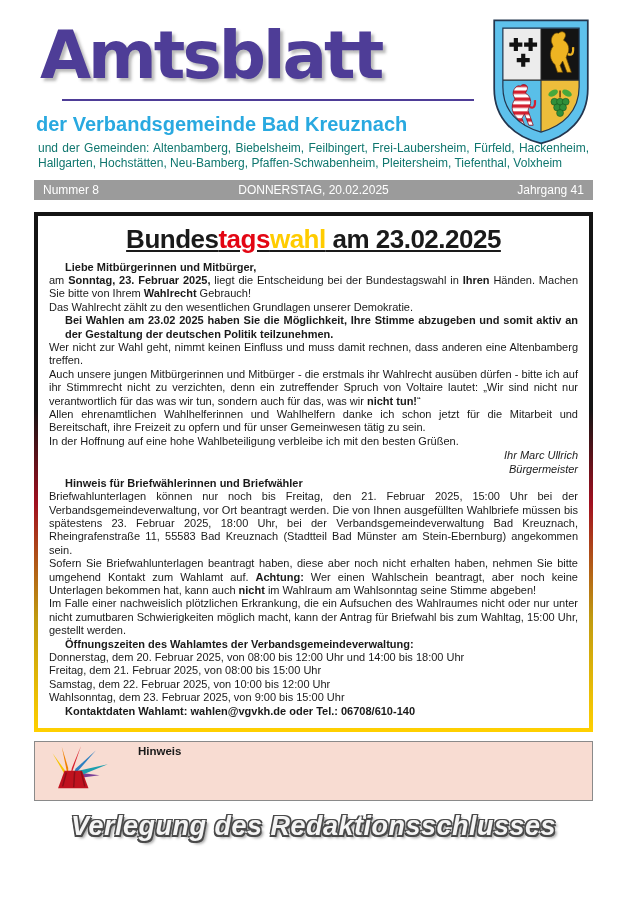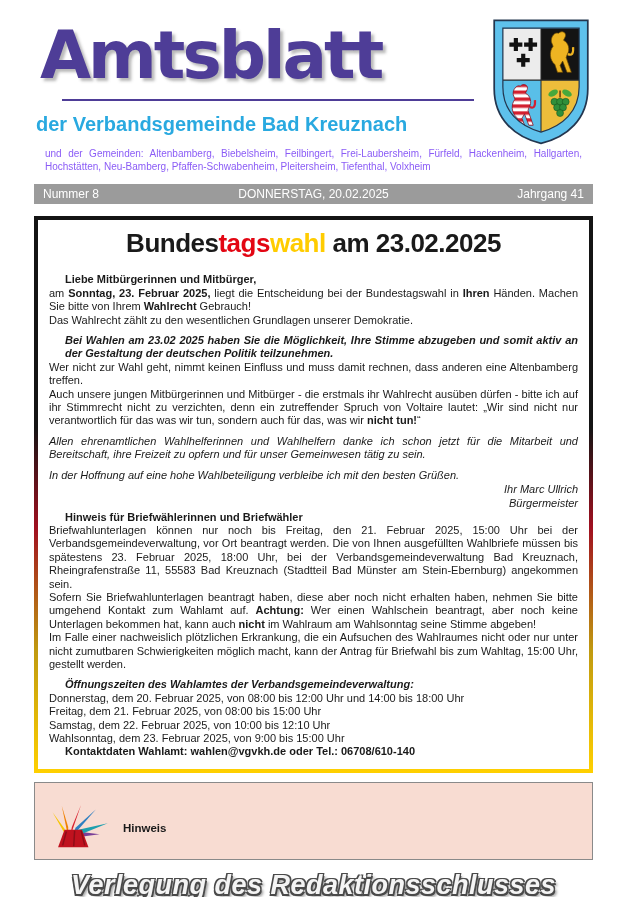--- a/index.html
+++ b/index.html
@@ -14,51 +14,51 @@
   .masthead{position:relative;padding-top:24px;}
   .logo{
     font-family:"DejaVu Sans","Liberation Sans",sans-serif;
     font-size:66px;font-weight:bold;color:#4e3d97;line-height:0.98;
     letter-spacing:-3px;margin:0 0 0 6px;
     text-shadow:3px 3px 3px rgba(100,100,100,0.45);
   }
   .logo-underline{height:2px;background:#4e3d97;width:412px;margin:10px 0 0 28px;}
   .shield-wrap{position:absolute;top:16px;right:0;width:104px;height:130px;}
   .subtitle{color:#29a9e0;font-size:20px;font-weight:bold;margin:12px 0 5px 2px;}
-  .municipalities{color:#8b5cf6;font-size:10px;line-height:1.3;text-align:justify;margin:11px;}
+  .municipalities{color:#0f766e;font-size:12px;line-height:1.3;text-align:justify;margin:4px;}
 
   
   .issue-bar{
     background:#9b9b9b;color:#ffffff;font-size:12px;
     display:flex;align-items:center;padding:3px 9px;margin-top:8px;
   }
   .issue-bar span{flex:1;}
   .issue-bar .c{text-align:center;}
   .issue-bar .r{text-align:right;}
 
   
   .article-frame{
     margin-top:12px;padding:4px;
     background:linear-gradient(180deg,#141414 0%,#141414 38%,#a01020 56%,#c09a10 78%,#ffd000 100%);
   }
   .article{background:#ffffff;padding:6px 11px 10px;font-size:11px;line-height:1.22;text-align:justify;}
   .article p{margin:0;}
-  .article .mt{margin-top:7px;font-style:italic;}
+  .article .mt{}
   .b{font-weight:bold;padding-left:16px;}
   .article-title{
     text-align:center;font-size:26px;font-weight:bold;
-    letter-spacing:-0.5px;margin:2px 0 14px;
+    letter-spacing:-0.5px;margin:2px 0 5px;text-decoration:underline;
   }
   .signature{text-align:right;font-style:italic;margin-top:1px;line-height:1.25;}
   .hours p{margin:0;}
 
   
   .notice{
     margin-top:9px;background:#f8dcd2;border:1px solid #8a8a8a;
-    display:flex;align-items:center;padding:20px 10px 6px 14px;
+    display:flex;padding:2px 10px 6px 14px;gap:15px;
   }
   .notice-icon{flex:0 0 74px;}
   .notice-text{font-size:11.5px;line-height:1.28;}
   .notice-title{font-weight:bold;}
 
   
   .banner{
     text-align:center;font-size:27px;font-weight:bold;font-style:italic;
     color:#f4f4f4;letter-spacing:0.5px;margin:10px 0 7px;
     text-shadow:
@@ -160,21 +160,21 @@
 
       <p class="b">Hinweis für Briefwählerinnen und Briefwähler</p>
       <p>Briefwahlunterlagen können nur noch bis Freitag, den 21. Februar 2025, 15:00 Uhr bei der Verbandsgemeindeverwaltung, vor Ort beantragt werden. Die von Ihnen ausgefüllten Wahlbriefe müssen bis spätestens 23. Februar 2025, 18:00 Uhr, bei der Verbandsgemeindeverwaltung Bad Kreuznach, Rheingrafenstraße 11, 55583 Bad Kreuznach (Stadtteil Bad Münster am Stein-Ebernburg) angekommen sein.</p>
       <p><span>Sofern Sie Briefwahlunterlagen beantragt haben, diese aber noch nicht erhalten haben, nehmen Sie bitte umgehend Kontakt zum Wahlamt auf. </span><span style="font-weight: bold;">Achtung:</span><span> Wer einen Wahlschein beantragt, aber noch keine Unterlagen bekommen hat, kann auch </span><span style="font-weight: bold;">nicht</span><span> im Wahlraum am Wahlsonntag seine Stimme abgeben!</span></p>
       <p>Im Falle einer nachweislich plötzlichen Erkrankung, die ein Aufsuchen des Wahlraumes nicht oder nur unter nicht zumutbaren Schwierigkeiten möglich macht, kann der Antrag für Briefwahl bis zum Wahltag, 15:00 Uhr, gestellt werden.</p>
 
       <div class="hours">
         <p class="b mt">Öffnungszeiten des Wahlamtes der Verbandsgemeindeverwaltung:</p>
         <p>Donnerstag, dem 20. Februar 2025, von 08:00 bis 12:00 Uhr und 14:00 bis 18:00 Uhr</p>
         <p>Freitag, dem 21. Februar 2025, von 08:00 bis 15:00 Uhr</p>
-        <p>Samstag, dem 22. Februar 2025, von 10:00 bis 12:10 Uhr</p>
+        <p>Samstag, dem 22. Februar 2025, von 10:00 bis 12:00 Uhr</p>
         <p>Wahlsonntag, dem 23. Februar 2025, von 9:00 bis 15:00 Uhr</p>
         <p class="b">Kontaktdaten Wahlamt: wahlen@vgvkh.de oder Tel.: 06708/610-140</p>
       </div>
     </article>
   </div>
 
   <div class="notice">
     <div class="notice-icon">
       <svg viewBox="0 0 70 50" width="66" height="46" aria-hidden="true">
         <polygon points="24,38 54,34 30,31" fill="#7a3f98"></polygon>

